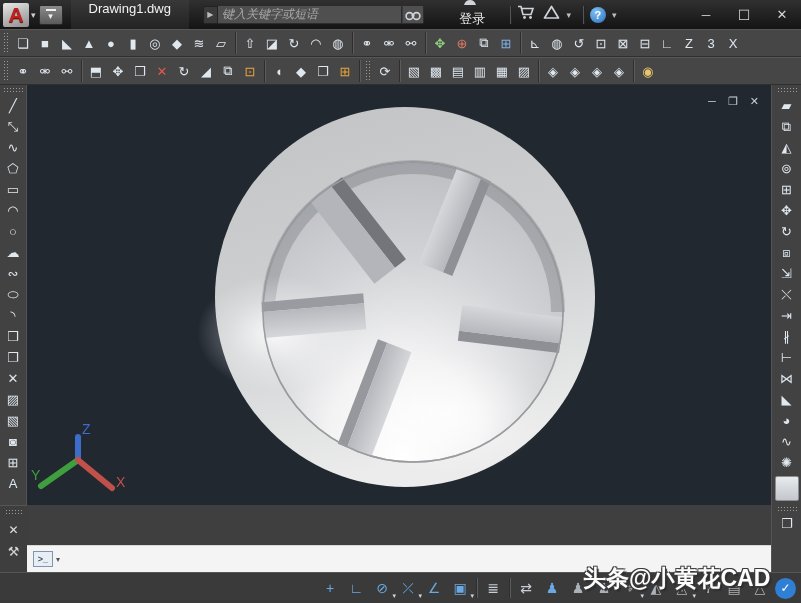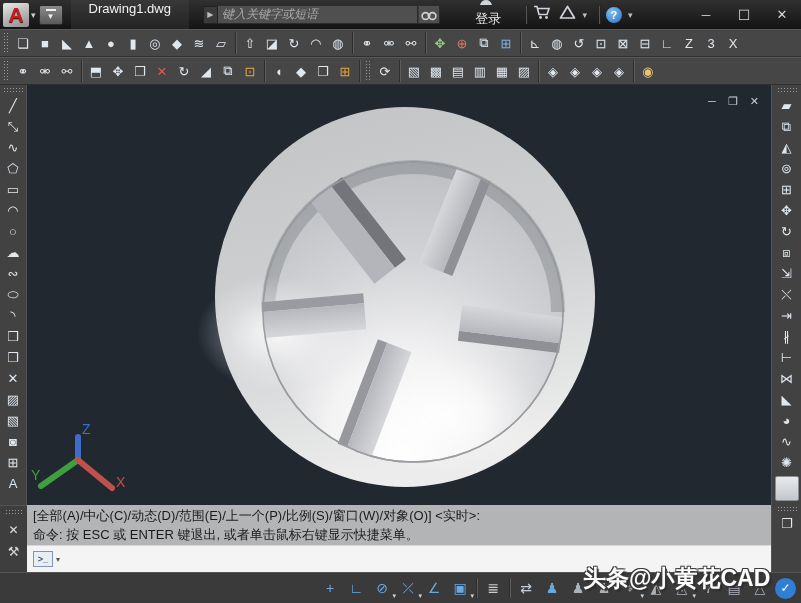--- a/index.html
+++ b/index.html
@@ -16,21 +16,21 @@
   .logo-dd{color:#cfcfcf;font-size:9px;margin:0 3px 0 2px;}
   .qat-btn{width:24px;height:20px;margin-right:8px;border-radius:2px;border:1px solid #2a2a2a;
     background:linear-gradient(#8a8a8a,#5a5a5a);color:#f0f0f0;font-size:9px;line-height:9px;
     display:flex;flex-direction:column;align-items:center;justify-content:center;}
   .qat-btn span{display:block;height:8px;}
   .doc-tab{padding:0 18px;height:41px;line-height:29px;font-size:13px;color:#f2f2f2;
     background:linear-gradient(#3c3c3c,#1f1f1f);}
   .search-wrap{display:flex;align-items:center;margin-left:14px;}
   .search-expand{width:15px;height:18px;background:#3a3a3a;border:1px solid #222;color:#bbb;
     font-size:8px;line-height:16px;text-align:center;border-radius:2px 0 0 2px;}
-  .search-box{width:200px;height:19px;background:#4f4f4f;border:1px solid #2c2c2c;border-left:none;
+  .search-box{width:184px;height:19px;background:#4f4f4f;border:1px solid #2c2c2c;border-left:none;
     color:#a8a8a8;font-style:italic;font-size:12px;line-height:17px;padding:0 4px;overflow:hidden;white-space:nowrap;}
   .binoc{width:22px;height:19px;background:#4f4f4f;border:1px solid #2c2c2c;border-left:1px solid #3a3a3a;
     display:flex;align-items:center;justify-content:center;border-radius:0 2px 2px 0;}
   .tb-group{display:flex;align-items:center;margin-left:16px;flex-direction:column;}
   .person-ic{margin-right:4px;}
   .login-lbl{font-size:13px;color:#e8e8e8;}
   .dd-sm{color:#bdbdbd;font-size:9px;margin:0 6px;}
   .tb-sep{width:1px;height:18px;background:#555;margin:0 6px;box-shadow:1px 0 0 #222;}
   .help-circle{width:16px;height:16px;border-radius:50%;color:#fff;font-size:11px;font-weight:bold;
     line-height:16px;text-align:center;background:radial-gradient(circle at 35% 30%,#7fc0f2,#2a6fc0);}
@@ -343,24 +343,20 @@
       <span>❐</span>
       <span>✕</span>
     </div>
   </div>
 
   <div class="cmd-strip">
     <div class="grip"></div>
     <div class="cmd-x">✕</div>
     <div class="cmd-tool">⚒</div>
   </div>
-  <div class="cmd-hist">
-    <div>[全部(A)/中心(C)/动态(D)/范围(E)/上一个(P)/比例(S)/窗口(W)/对象(O)] &lt;实时&gt;:</div>
-    <div>命令:  按 ESC 或 ENTER 键退出, 或者单击鼠标右键显示快捷菜单。</div>
-  </div>
   <div class="cmd-input">
     <div class="prompt-btn">&gt;_</div>
     <span class="prompt-dd">▾</span>
   </div>
 
   <div class="statusbar">
       <div class="icon-btn">+</div>
       <div class="icon-btn">∟</div>
       <div class="icon-btn">⊘<span class="dd">▾</span></div>
       <div class="icon-btn">⤫<span class="dd">▾</span></div>

